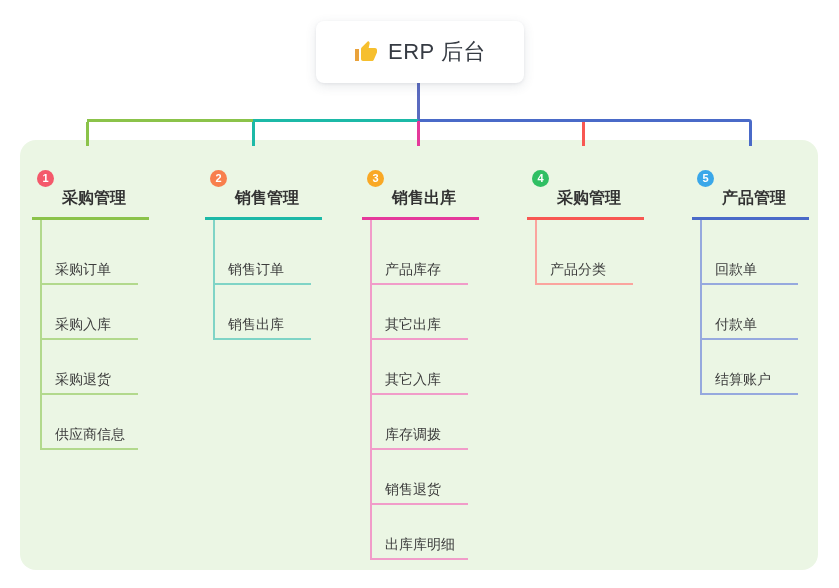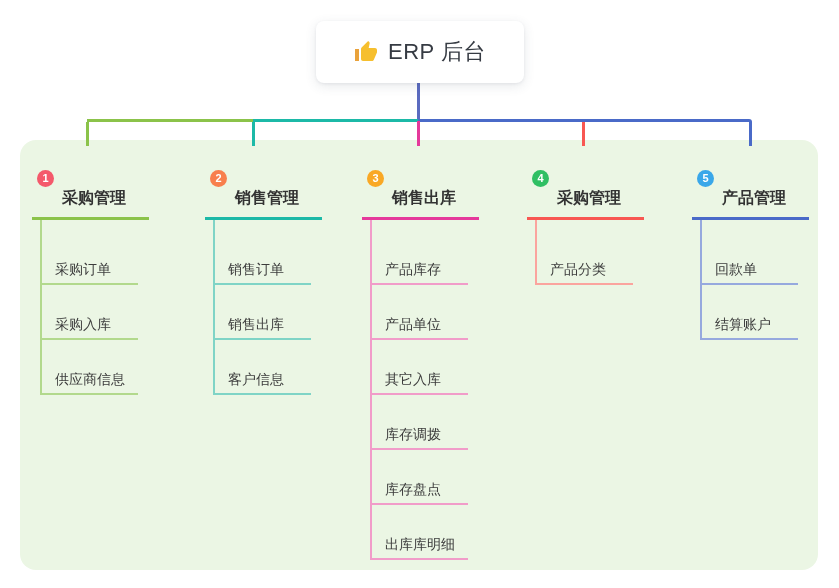--- a/index.html
+++ b/index.html
@@ -97,63 +97,63 @@
       <span class="branch-title">采购管理</span>
     </div>
     <div class="children">
       <div class="child">
           <span class="child-label">采购订单</span>
         </div>
       <div class="child">
           <span class="child-label">采购入库</span>
         </div>
       <div class="child">
+          <span class="child-label">采购退货</span>
+        </div>
+      <div class="child">
           <span class="child-label">供应商信息</span>
         </div>
     </div>
   </div>
 
   <div class="branch" style="left: 205px; --strong: #1cb9a7; --light: #7fd4c6; --badge: #f87f4d;">
     <div class="branch-header">
       <span class="badge">2</span>
       <span class="branch-title">销售管理</span>
     </div>
     <div class="children">
       <div class="child">
           <span class="child-label">销售订单</span>
         </div>
       <div class="child">
           <span class="child-label">销售出库</span>
         </div>
-      <div class="child">
-          <span class="child-label">客户信息</span>
-        </div>
     </div>
   </div>
 
   <div class="branch" style="left: 362px; --strong: #e5399b; --light: #f19cc9; --badge: #f9a825;">
     <div class="branch-header">
       <span class="badge">3</span>
       <span class="branch-title">销售出库</span>
     </div>
     <div class="children">
       <div class="child">
           <span class="child-label">产品库存</span>
         </div>
       <div class="child">
-          <span class="child-label">产品单位</span>
+          <span class="child-label">其它出库</span>
         </div>
       <div class="child">
           <span class="child-label">其它入库</span>
         </div>
       <div class="child">
           <span class="child-label">库存调拨</span>
         </div>
       <div class="child">
-          <span class="child-label">库存盘点</span>
+          <span class="child-label">销售退货</span>
         </div>
       <div class="child">
           <span class="child-label">出库库明细</span>
         </div>
     </div>
   </div>
 
   <div class="branch" style="left: 527px; --strong: #f85752; --light: #fba49e; --badge: #2fbf63;">
     <div class="branch-header">
       <span class="badge">4</span>
@@ -169,18 +169,21 @@
   <div class="branch" style="left: 692px; --strong: #4a6ac8; --light: #96a9de; --badge: #3aa7e9;">
     <div class="branch-header">
       <span class="badge">5</span>
       <span class="branch-title">产品管理</span>
     </div>
     <div class="children">
       <div class="child">
           <span class="child-label">回款单</span>
         </div>
       <div class="child">
+          <span class="child-label">付款单</span>
+        </div>
+      <div class="child">
           <span class="child-label">结算账户</span>
         </div>
     </div>
   </div>
 
 </div>
 
 </body></html>

